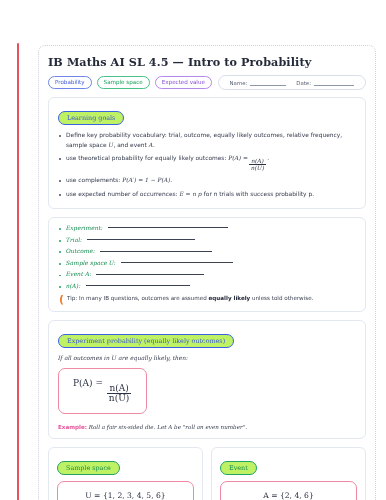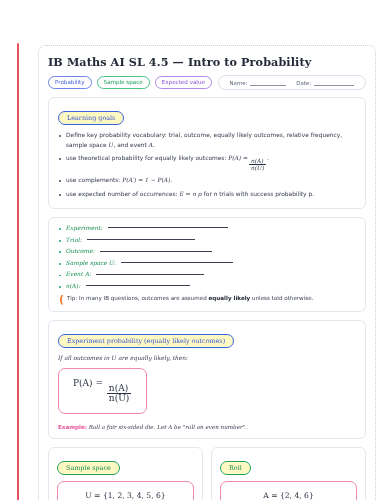--- a/index.html
+++ b/index.html
@@ -76,21 +76,21 @@
     padding:7px 9px 8px 9px;
     margin-bottom:8px;
     background:#fff;
   }
   .badge{
     display:inline-block;
     font-size:6.4px;
     padding:3px 8px;
     border-radius:999px;
     border:1.2px solid;
-    background:#fef9c3;
+    background:#bef264;
     line-height:1;
     margin-bottom:6px;
     font-family:"DejaVu Serif", serif;
   }
   .badge.blue{color:#3a56d4;border-color:#3a63e0;}
   .badge.green{color:#138b50;border-color:#22a362;}
   ul.goals{margin:0;padding:0;list-style:none;}
   ul.goals li{
     position:relative;
     font-size:5.9px;
@@ -101,21 +101,21 @@
   }
   ul.goals li:last-child{margin-bottom:1px;}
   ul.goals li::before{
     content:"";
     position:absolute;left:1px;top:4px;
     width:1.8px;height:1.8px;border-radius:50%;
     background:#4a5264;
   }
   .mth{font-family:"DejaVu Serif", serif;font-style:italic;}
   .frac{
-    display:inline-flex;flex-direction:column;align-items:flex-start;
+    display:inline-flex;flex-direction:column;align-items:center;
     vertical-align:-0.52em;margin:0 1px;line-height:1.05;
   }
   .frac .num{padding:0 2px;}
   .frac .den{padding:0 2px;border-top:0.8px solid #2b3245;}
   
   ul.defs{margin:0;padding:0;list-style:none;}
   ul.defs li{
     position:relative;
     font-size:5.9px;
     padding-left:8px;
@@ -269,20 +269,20 @@
       <div class="example"><span class="ex-kw">Example:</span><span class="mth"> Roll a fair six-sided die. Let A be "roll an even number".</span></div>
     </div>
 
     <div class="cols">
       <div class="col">
         <span class="badge green">Sample space</span>
         <div class="setbox">U = {1, 2, 3, 4, 5, 6}</div>
         
       </div>
       <div class="col">
-        <span class="badge green">Roll</span>
+        <span class="badge green">Event</span>
         <div class="setbox">A = {2, 4, 6}</div>
         
       </div>
     </div>
 
   </div>
 </div>
 
 </body></html>

